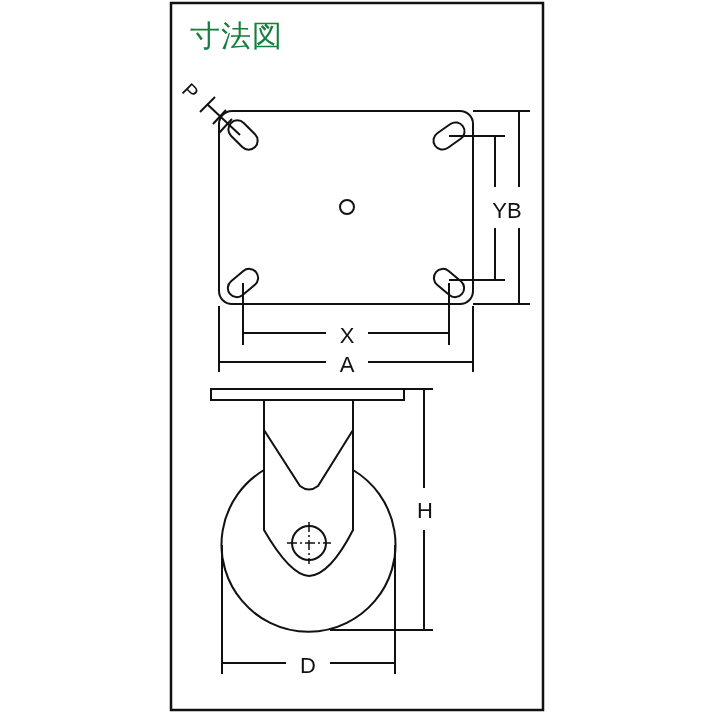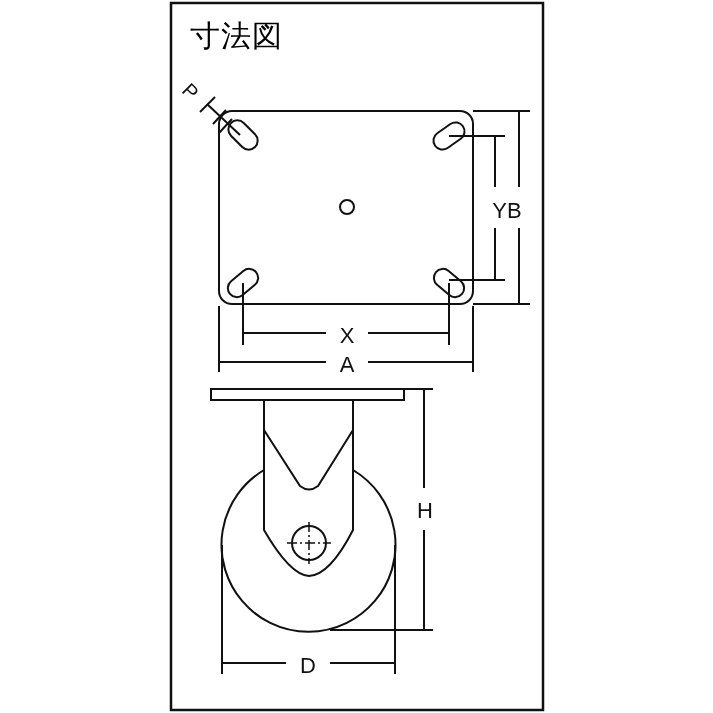--- a/index.html
+++ b/index.html
@@ -1,20 +1,20 @@
 <!DOCTYPE html>
 <html><head>
   <meta charset="utf-8">
   <style>
     html, body { margin: 0; padding: 0; background: #ffffff; }
     body { width: 713px; height: 713px; position: relative; overflow: hidden; }
     #stage { position: absolute; left: 0; top: 0; width: 713px; height: 713px; }
     .title {
       position: absolute; left: 190px; top: 16px;
-      font-family: "DejaVu Sans", sans-serif; font-size: 30px; color: #000000;
+      font-family: "DejaVu Sans", sans-serif; font-size: 30px; color: #15803d;
       letter-spacing: 1px;
     }
     svg text { font-family: "Liberation Sans", sans-serif; fill: #111; }
   </style>
 </head>
 <body>
 
 <div id="stage">
   <svg width="713" height="713" viewBox="0 0 713 713" xmlns="http://www.w3.org/2000/svg" stroke="#111" stroke-width="2" fill="none">
 

